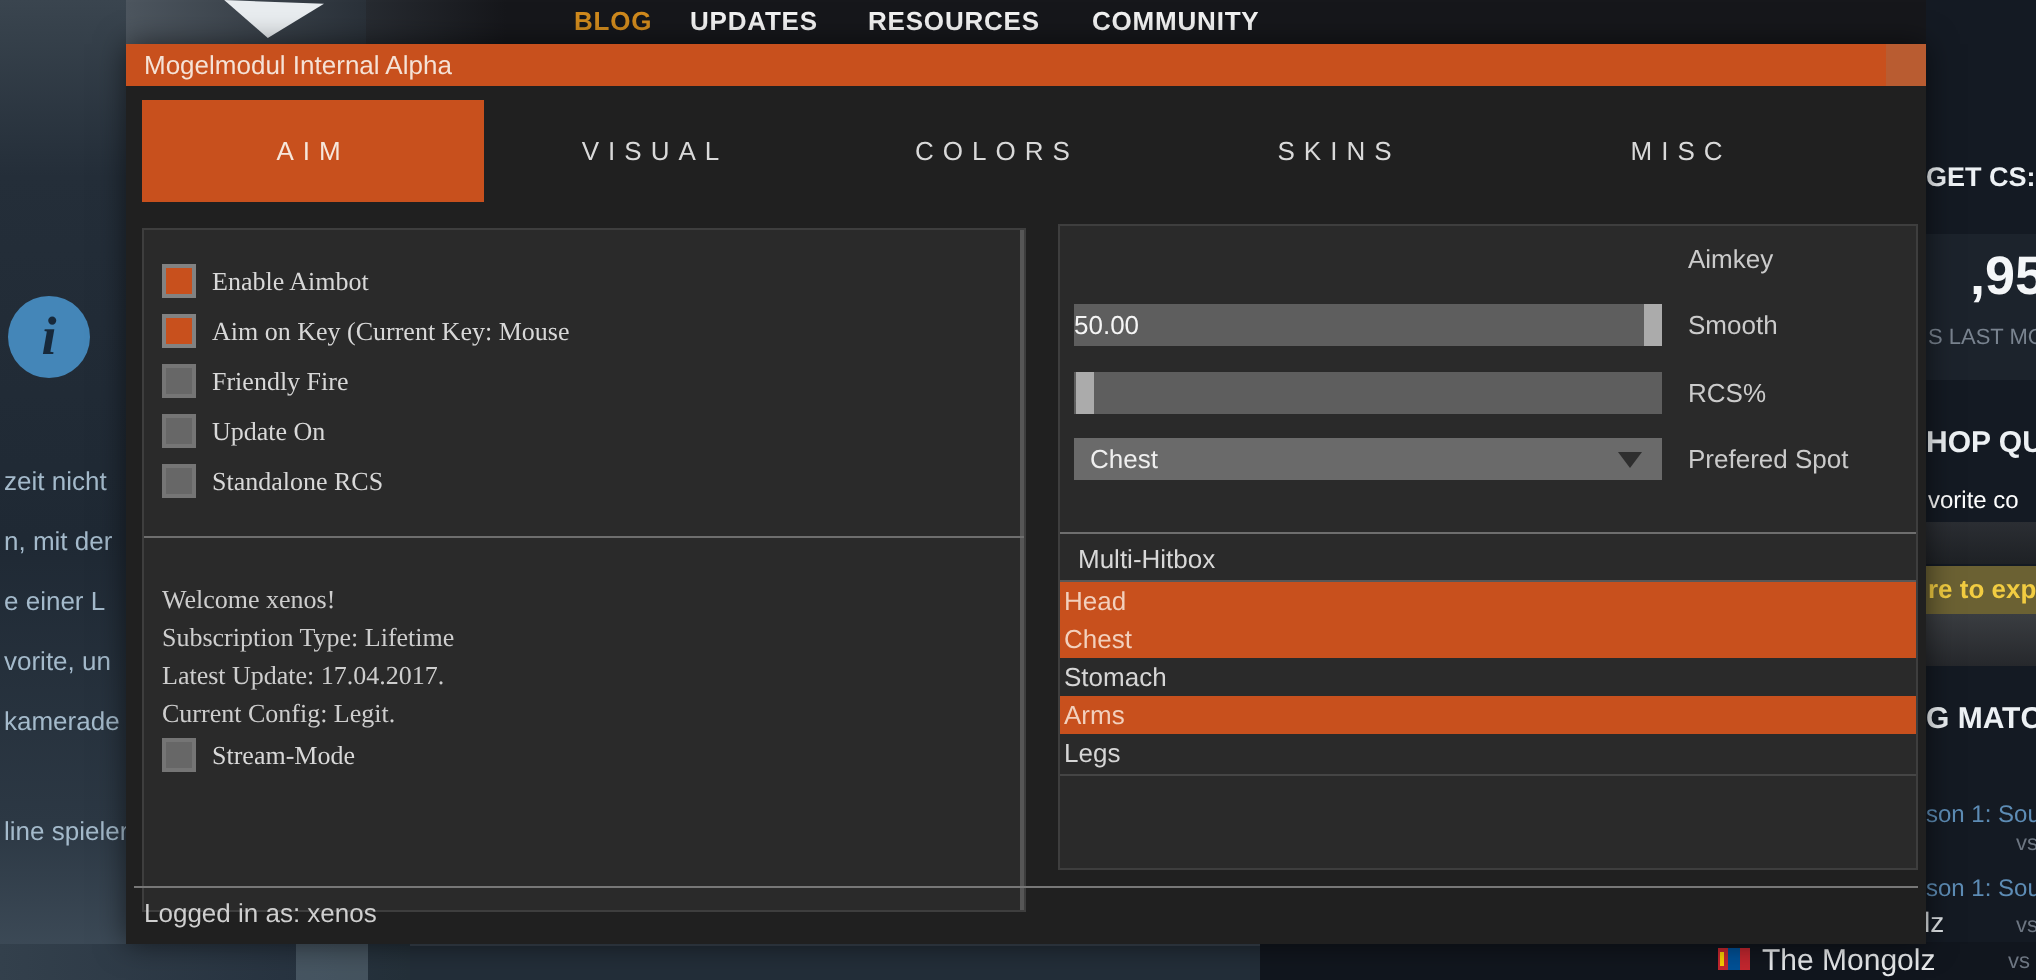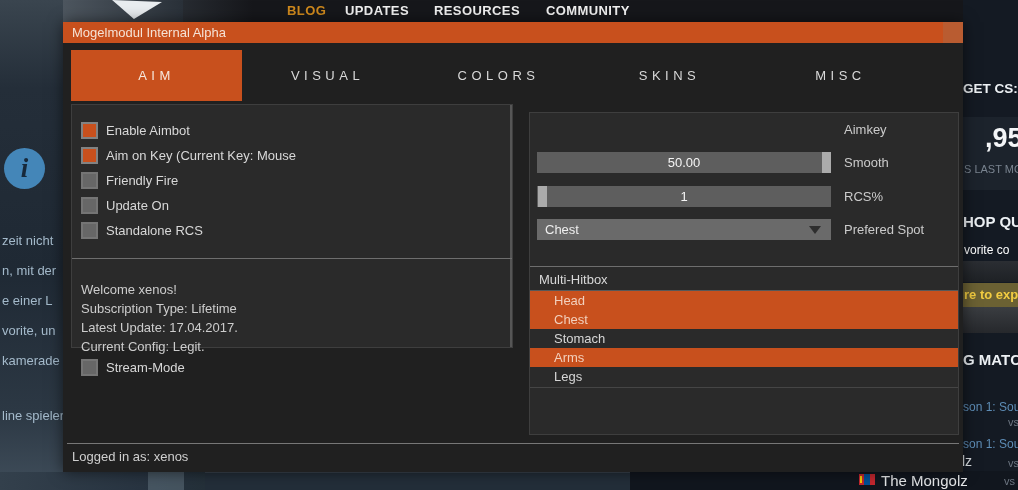--- a/index.html
+++ b/index.html
@@ -57,40 +57,40 @@
   
   .panel{left:63px;top:22px;width:900px;height:450px;background:#202020;box-shadow:0 0 14px rgba(0,0,0,.55);}
   .titlebar{left:0;top:0;width:900px;height:21px;background:var(--accent,#c8501d);}
   .titlebar .ttl{position:absolute;left:9px;top:0;font-size:13px;line-height:21px;color:#f5e2d6;white-space:nowrap;}
   .close-btn{position:absolute;left:880px;top:0;width:20px;height:21px;background:var(--accent-light,#b95c31);cursor:pointer;}
   .tabs{left:8px;top:28px;display:flex;}
   .tab{width:171px;height:51px;line-height:51px;text-align:center;font-size:13px;
        letter-spacing:4.5px;color:#d9d9d9;cursor:pointer;white-space:nowrap;}
   .tab.active{background:var(--accent,#c8501d);color:#f6e7dc;}
   .gbox{background:#2a2a2a;border:1px solid #3e3e3e;box-sizing:border-box;}
-  .left-box{left:8px;top:82px;width:442px;height:244px;}
+  .left-box{left:8px;top:92px;width:442px;height:342px;font-family:Liberation Serif, serif;}
   .right-box{left:466px;top:90px;width:430px;height:323px;}
   .edge-strip{right:0;top:0;bottom:0;width:2px;background:#565656;}
   .cbrow{left:9px;height:17px;display:flex;align-items:center;cursor:pointer;}
   .cb{width:17px;height:17px;box-sizing:border-box;background:#676767;border:2px solid #757575;flex:none;}
   .cb.on{background:var(--accent,#c8501d);border-color:#828282;}
   .cblabel{margin-left:8px;font-size:13px;color:#d8d8d8;white-space:nowrap;}
   .hr{left:0;width:100%;height:1px;background:#6e6e6e;}
   .info-line{left:9px;font-size:13px;color:#cdcdcd;white-space:nowrap;}
   .ctl-row{left:7px;width:416px;height:21px;}
   .ctl-label{position:absolute;left:307px;top:0;font-size:13px;line-height:21px;color:#cbcbcb;white-space:nowrap;}
   .dropdown{position:absolute;left:0;top:0;width:294px;height:21px;background:#6a6a6a;cursor:pointer;}
   .dd-val{position:absolute;left:8px;top:0;font-size:13px;line-height:21px;color:#efefef;}
   .dd-arrow{position:absolute;right:10px;top:7px;width:0;height:0;
             border-left:6px solid transparent;border-right:6px solid transparent;border-top:8px solid #2e2e2e;}
   .slider{position:absolute;left:0;top:0;width:294px;height:21px;background:#5e5e5e;cursor:pointer;}
-  .sl-val{position:absolute;left:0;width:100%;text-align:center;font-size:13px;line-height:21px;color:#f5f5f5;}
+  .sl-val{position:absolute;left:0;width:100%;text-align:left;font-size:13px;line-height:21px;color:#f5f5f5;}
   .sl-handle{position:absolute;top:0;width:9px;height:21px;background:#ababab;}
   .mh-label{left:9px;font-size:13px;color:#d8d8d8;}
-  .hb-row{left:0;width:428px;height:19px;line-height:19px;padding-left:24px;box-sizing:border-box;
+  .hb-row{left:0;width:428px;height:19px;line-height:19px;padding-left:2px;box-sizing:border-box;
           font-size:13px;color:#d6d6d6;cursor:pointer;}
   .hb-row.sel{background:var(--accent,#c8501d);color:#f2d0bd;}
   .footer-hr{left:4px;top:421px;width:892px;height:1px;background:#777;}
   .footer-text{left:9px;top:427px;font-size:13px;color:#cfcfcf;white-space:nowrap;}
 </style>
 </head>
 <body>
 
 <div class="stage">
 

